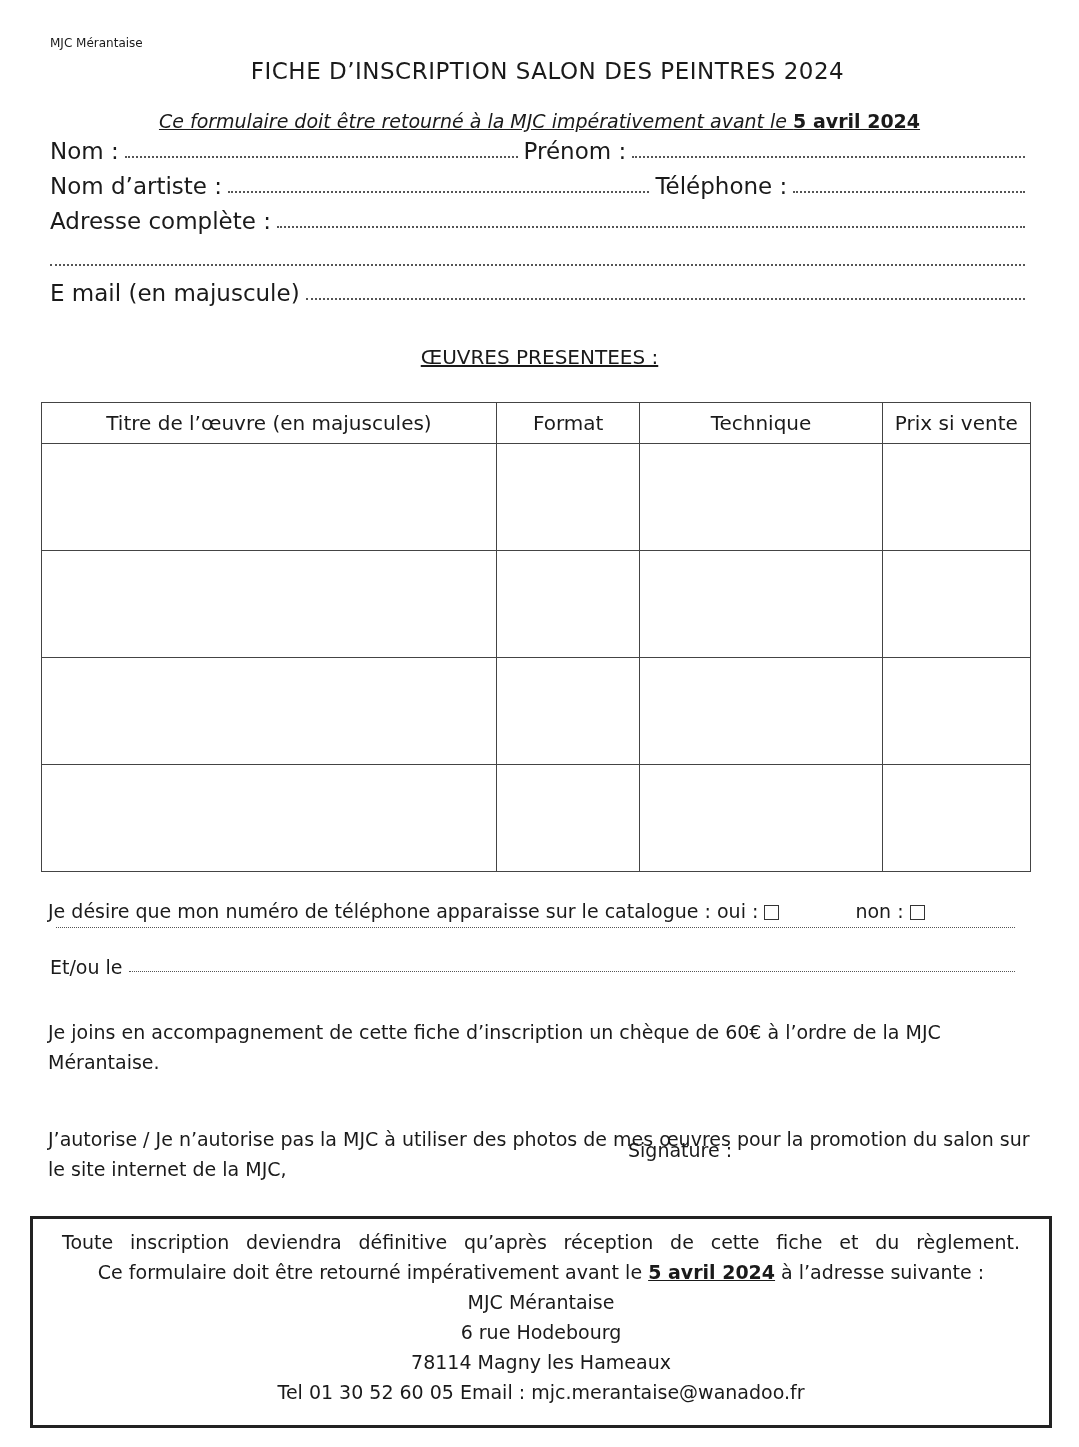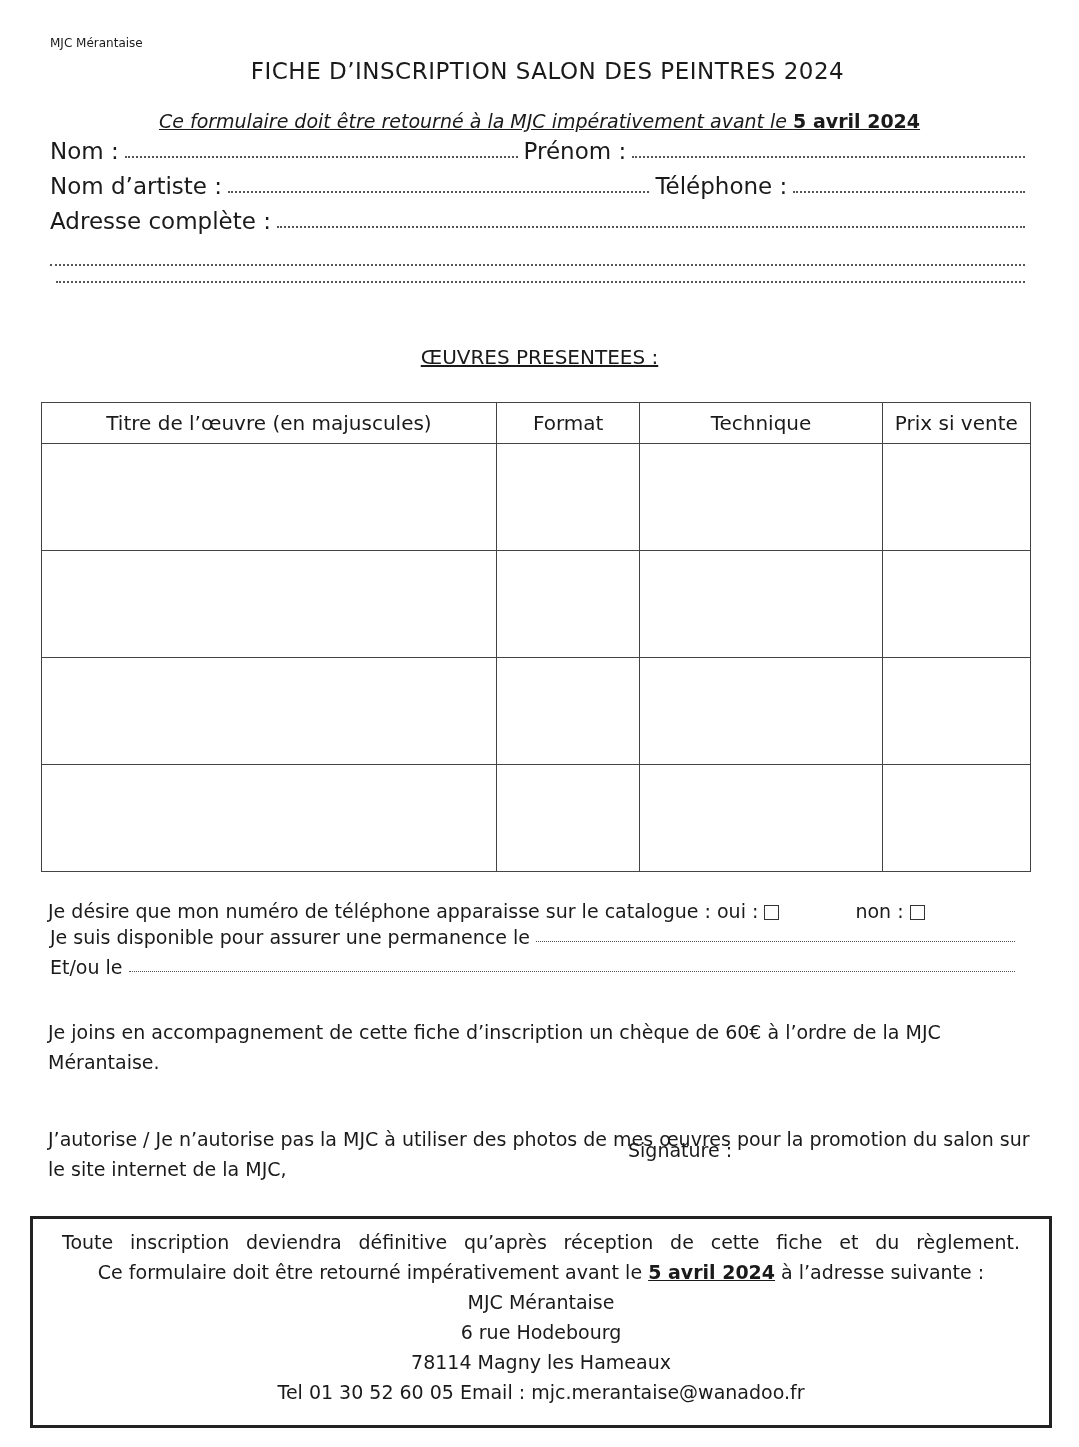--- a/index.html
+++ b/index.html
@@ -45,20 +45,21 @@
     <span class="dots" style="flex:0.55"></span>
 </div>
 <div class="line" style="top:208px;">
   <span>Adresse complète :</span>
     <span class="dots"></span>
 </div>
 <div class="line" style="top:244px;height:28px;">
   <span class="dots" style="margin-left:0"></span>
 </div>
 <div class="line" style="top:280px;">
+  <span>E mail (en majuscule)</span>
     <span class="dots"></span>
 </div>
 
 <div class="abs sec-title">ŒUVRES PRESENTEES :</div>
 
 <table class="works">
   <thead>
       <tr>
     <th style="width:46%">Titre de l’œuvre (en majuscules)</th>
     <th style="width:14.5%">Format</th>
@@ -92,21 +93,20 @@
         <td></td>
       </tr>
   </tbody>
 </table>
 
 <div class="p" style="top:896px;">
   <span>Je désire que mon numéro de téléphone apparaisse sur le catalogue : oui :</span><span class="cb"></span>
   <span style="margin-left:70px">non :</span><span class="cb"></span>
 </div>
 <div class="line" style="top:926px;font-size:19px;right:58px;">
-  <span>Je suis disponible pour assurer une permanence le</span>
     <span class="dots" style="border-bottom-width:1px"></span>
 </div>
 <div class="line" style="top:956px;font-size:19px;right:58px;">
   <span>Et/ou le</span>
     <span class="dots" style="border-bottom-width:1px"></span>
 </div>
 
 <div class="p" style="top:1017px;width:980px;white-space:normal;">Je joins en accompagnement de cette fiche d’inscription un chèque de 60€ à l’ordre de la MJC Mérantaise.</div>
 <div class="p" style="top:1108px;width:990px;white-space:normal;margin-top:16px;">J’autorise / Je n’autorise pas  la MJC à utiliser des photos de mes œuvres pour la promotion du salon sur le site internet de la MJC,</div>
 <div class="abs" style="left:628px;top:1139px;font-size:19px;">Signature :</div>

